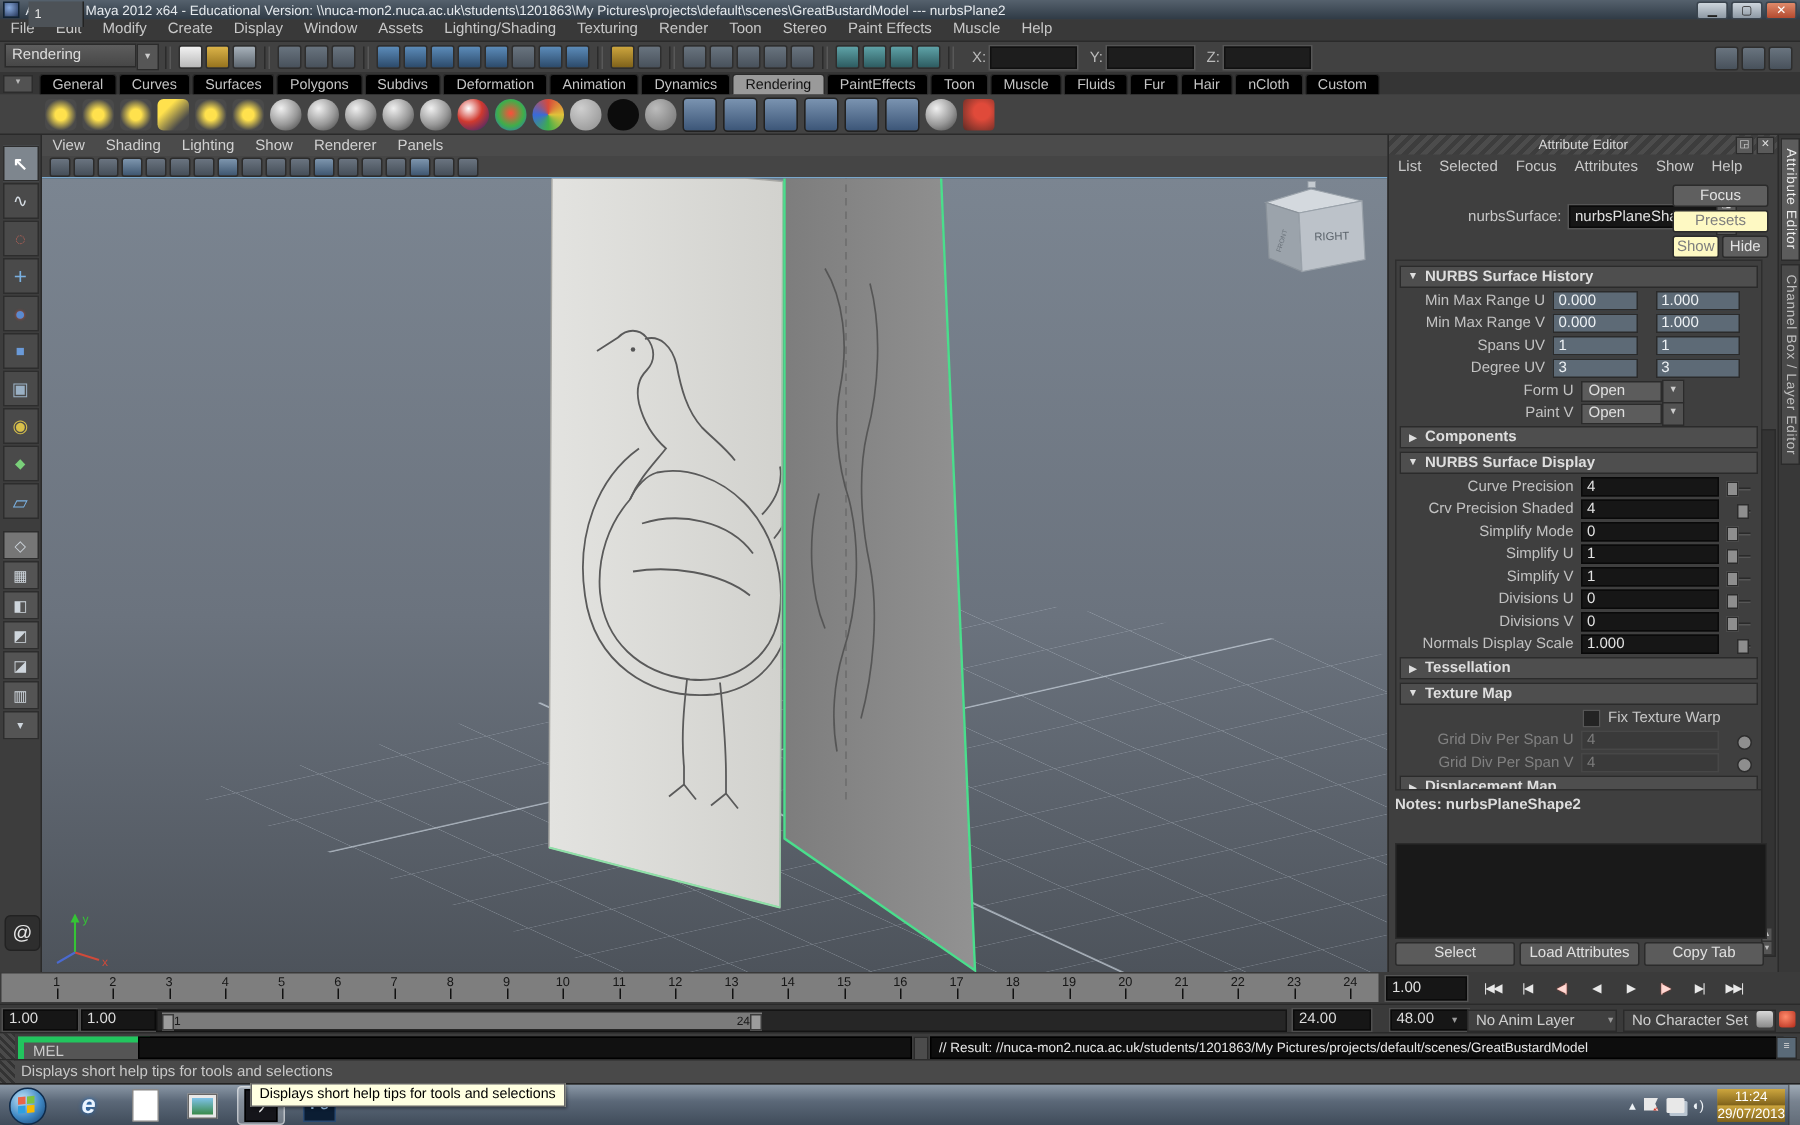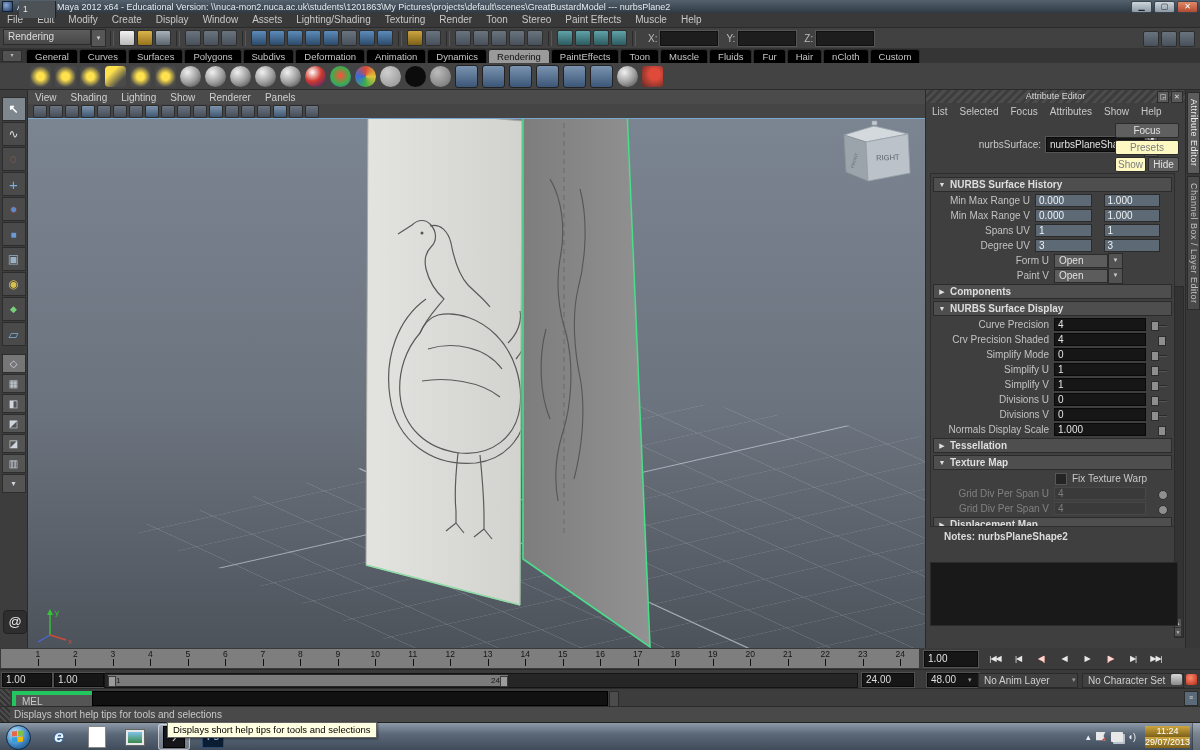--- a/index.html
+++ b/index.html
@@ -138,21 +138,21 @@
   .sfld{width:84px;height:11px;line-height:11px;background:#161616;border:1px solid #090909;color:#e4e4e4;padding:0 3px}
   .strack{flex:1;position:relative;height:12px;margin:0 5px}
   .strack::before{content:"";position:absolute;left:8px;right:0;top:6px;height:1px;background:#2a2a2a;box-shadow:0 1px 0 #565656}
   .shandle{position:absolute;left:0;top:2px;width:6px;height:8px;background:#8e8e8e;border:1px solid #2c2c2c}
   .h2 .shandle{left:7px}
   .dim .slbl{color:#818181}
   .dim .sfld{background:#3a3a3a;color:#7c7c7c;border-color:#474747;box-shadow:none}
   .dim .shandle{left:45%;border-radius:50%;width:8px}
   .cbrow{display:flex;align-items:center;height:13px;margin:2px 0 2px 122px}
   .cb{width:10px;height:10px;background:#242424;border:1px solid #565656;margin-right:5px}
-  #notesrow{margin:4px 4px 0 18px;font-weight:bold;color:#dcdcdc}
+  #notesrow{margin:4px 4px 0 4px;font-weight:bold;color:#dcdcdc}
   #notesbox{position:absolute;left:4px;top:472px;width:246px;height:62px;background:#191919;border:1px solid #2a2a2a}
   #aefooter{position:absolute;left:4px;top:538px;width:246px;display:flex;gap:3px}
   .fbtn{flex:1;height:14px;background:#5b5b5b;border:1px solid #2b2b2b;text-align:center;line-height:14px;color:#e0e0e0;border-radius:2px}
 
   
   #rightdock{left:1185px;top:90px;width:15px;height:558px;background:#383838;border-left:1px solid #2a2a2a;box-sizing:border-box}
   .vtab{writing-mode:vertical-rl;color:#c0c0c0;font-size:9px;background:#4a4a4a;border:1px solid #2b2b2b;
         padding:6px 0;margin:2px 1px;width:11px;text-align:center;letter-spacing:.5px}
   .vtab.active{background:#5c5c5c;color:#eee}
 
@@ -675,20 +675,25 @@
       </div>
 
   </div>
   <div id="aescrollbar" data-name="attribute-scrollbar">
     <div class="sba" style="bottom:10px" data-name="scroll-up-icon">▲</div>
     <div class="sba" style="bottom:1px" data-name="scroll-down-icon">▼</div>
   </div>
 
   <div id="notesrow" data-name="notes-label">Notes: nurbsPlaneShape2</div>
   <div id="notesbox" data-name="notes-textarea"></div>
+  <div id="aefooter" data-name="attribute-editor-footer">
+      <span class="fbtn" data-name="ae-footer-button">Select</span>
+      <span class="fbtn" data-name="ae-footer-button">Load Attributes</span>
+      <span class="fbtn" data-name="ae-footer-button">Copy Tab</span>
+    </div>
 </div>
 
 <div id="rightdock" class="abs" data-name="right-dock">
   <div class="vtab active" data-name="dock-tab-attribute-editor">Attribute Editor</div>
   <div class="vtab" data-name="dock-tab-channel-box">Channel Box / Layer Editor</div>
 </div>
 
 <div id="timeslider" data-name="time-slider">
     <span class="tcell" data-name="frame-tick">1</span>
     <span class="tcell" data-name="frame-tick">2</span>
@@ -749,20 +754,21 @@
   <div class="rdd" style="left:1082px;width:90px" data-name="character-set-dropdown">No Character Set</div>
   <div class="rico" style="right:18px;background:linear-gradient(#d8d8d8,#8a8a8a)" data-name="animation-key-icon"></div>
   <div class="rico" style="right:3px;background:radial-gradient(circle at 40% 35%,#ff8a6a,#b32a1a)" data-name="auto-keyframe-icon"></div>
 </div>
 
 <div id="cmdline" class="abs" data-name="command-line-row">
   <div class="grip" data-name="drag-handle"></div>
   <div id="mellbl" data-name="mel-label">MEL</div>
   <div id="melinput" data-name="mel-command-input"></div>
   <div id="melbtn" data-name="command-line-divider"></div>
+  <div id="melresult" data-name="command-result-output">// Result: //nuca-mon2.nuca.ac.uk/students/1201863/My Pictures/projects/default/scenes/GreatBustardModel</div>
   <div id="histicon" data-name="script-editor-icon">≡</div>
 </div>
 
 <div id="helpline" class="abs" data-name="help-line">
   <div class="grip" data-name="drag-handle"></div>
   <span class="txt" data-name="help-text">Displays short help tips for tools and selections</span>
 </div>
 
 <div id="taskbar" class="abs" data-name="windows-taskbar">
   <div id="startorb" data-name="start-button">

